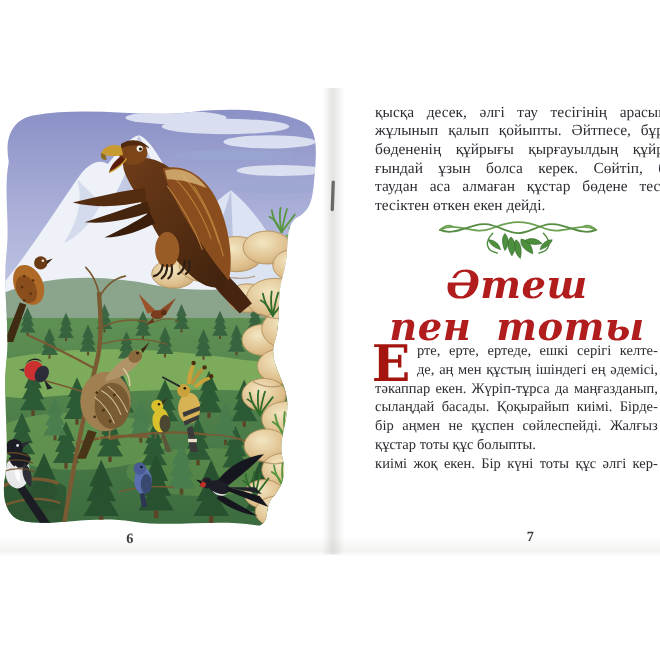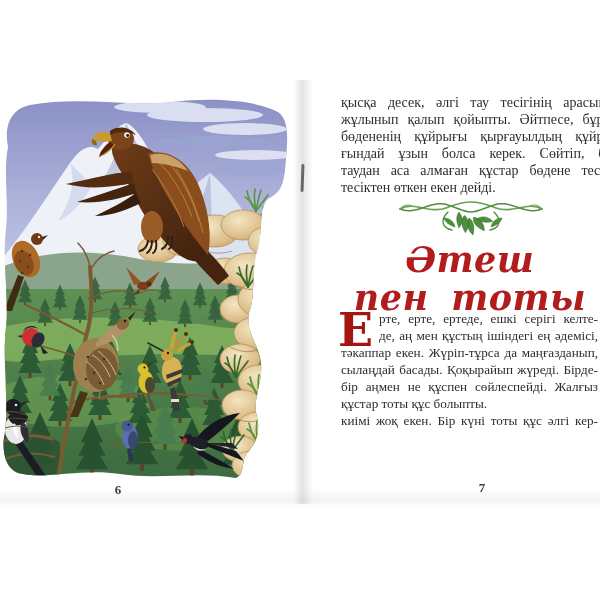--- a/index.html
+++ b/index.html
@@ -404,21 +404,21 @@
   <div id="story-title">
     <div class="t1">Әтеш</div>
     <div class="t2">пен тоты</div>
   </div>
 
   <div class="tblock" id="body-para">
     <span id="drop-cap">Е</span>
     <div class="tline indent">рте, ерте, ертеде, ешкі серігі келте-</div>
     <div class="tline indent">де, аң мен құстың ішіндегі ең әдемісі,</div>
     <div class="tline">тәкаппар екен. Жүріп-тұрса да маңғазданып,</div>
-    <div class="tline">сылаңдай басады. Қоқырайып жүреді. Бірде-</div>
+    <div class="tline">сылаңдай басады. Қоқырайып киімі. Бірде-</div>
     <div class="tline">бір аңмен не құспен сөйлеспейді. Жалғыз</div>
     <div class="tline short">құстар тоты құс болыпты.</div>
     <div class="tline">киімі жоқ екен. Бір күні тоты құс әлгі кер-</div>
   </div>
 
   <div class="pagenum" id="pagenum-right">7</div>
 
   <div id="bottom-shade"></div>
 </div>
 

